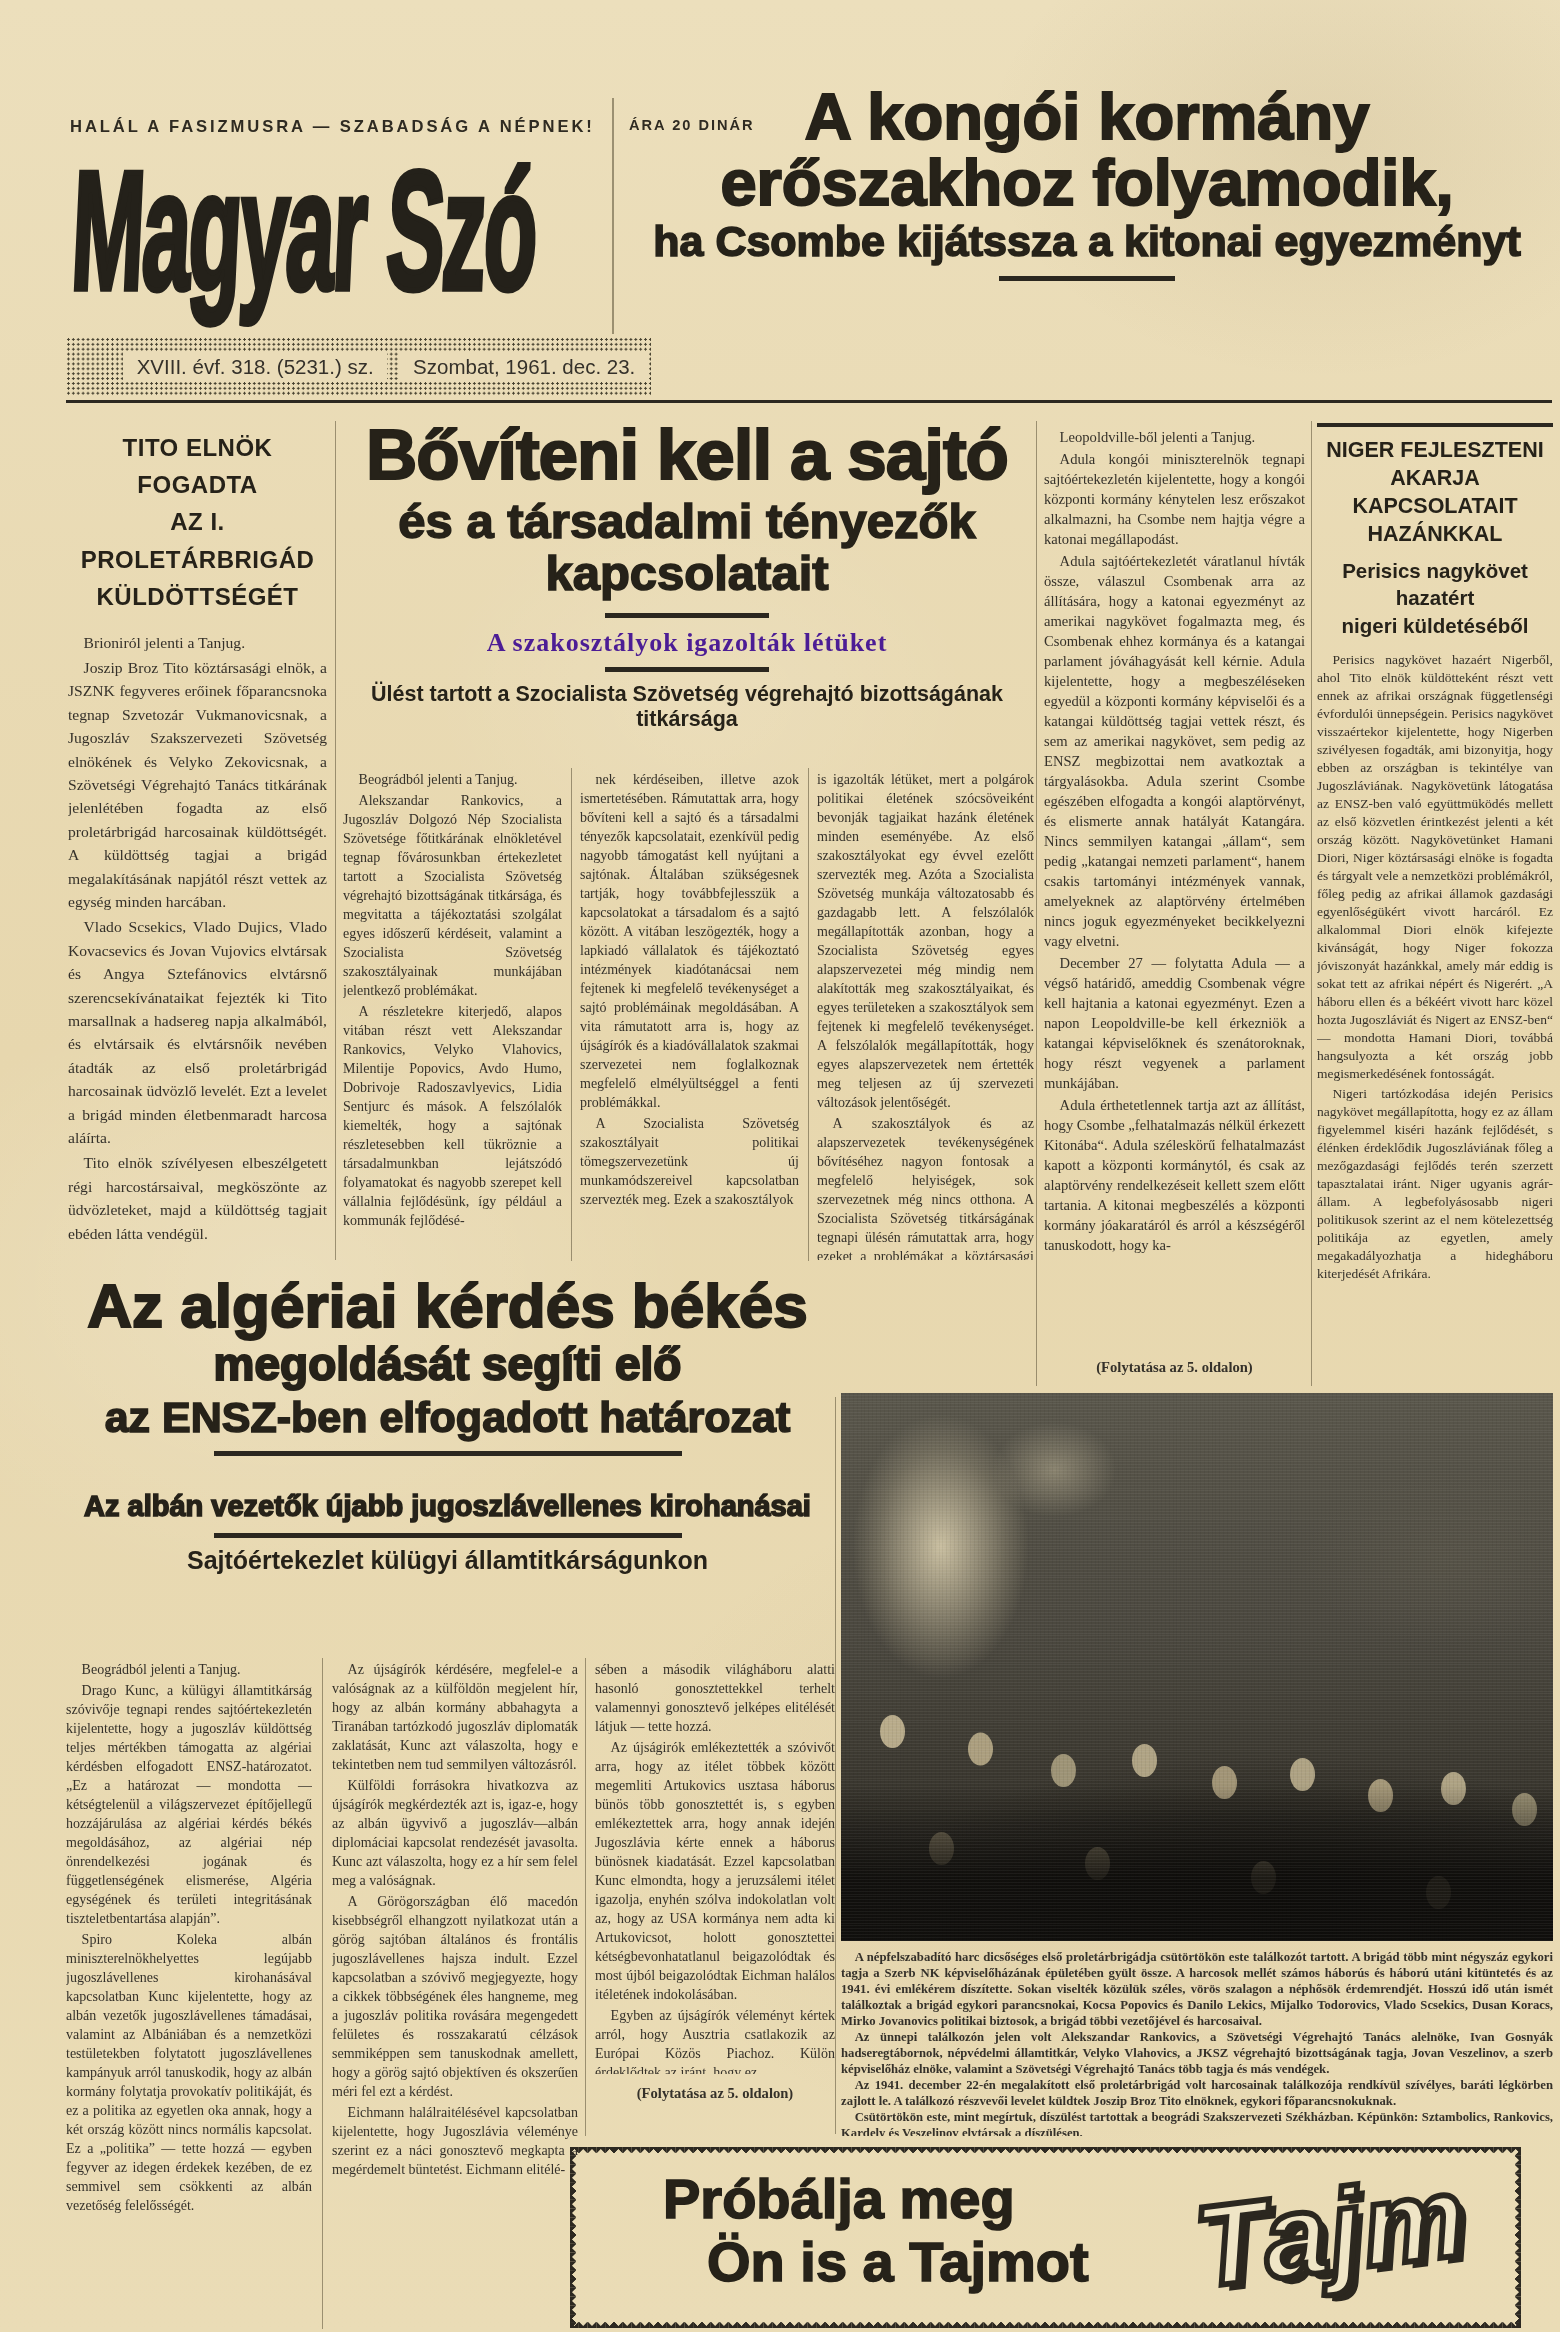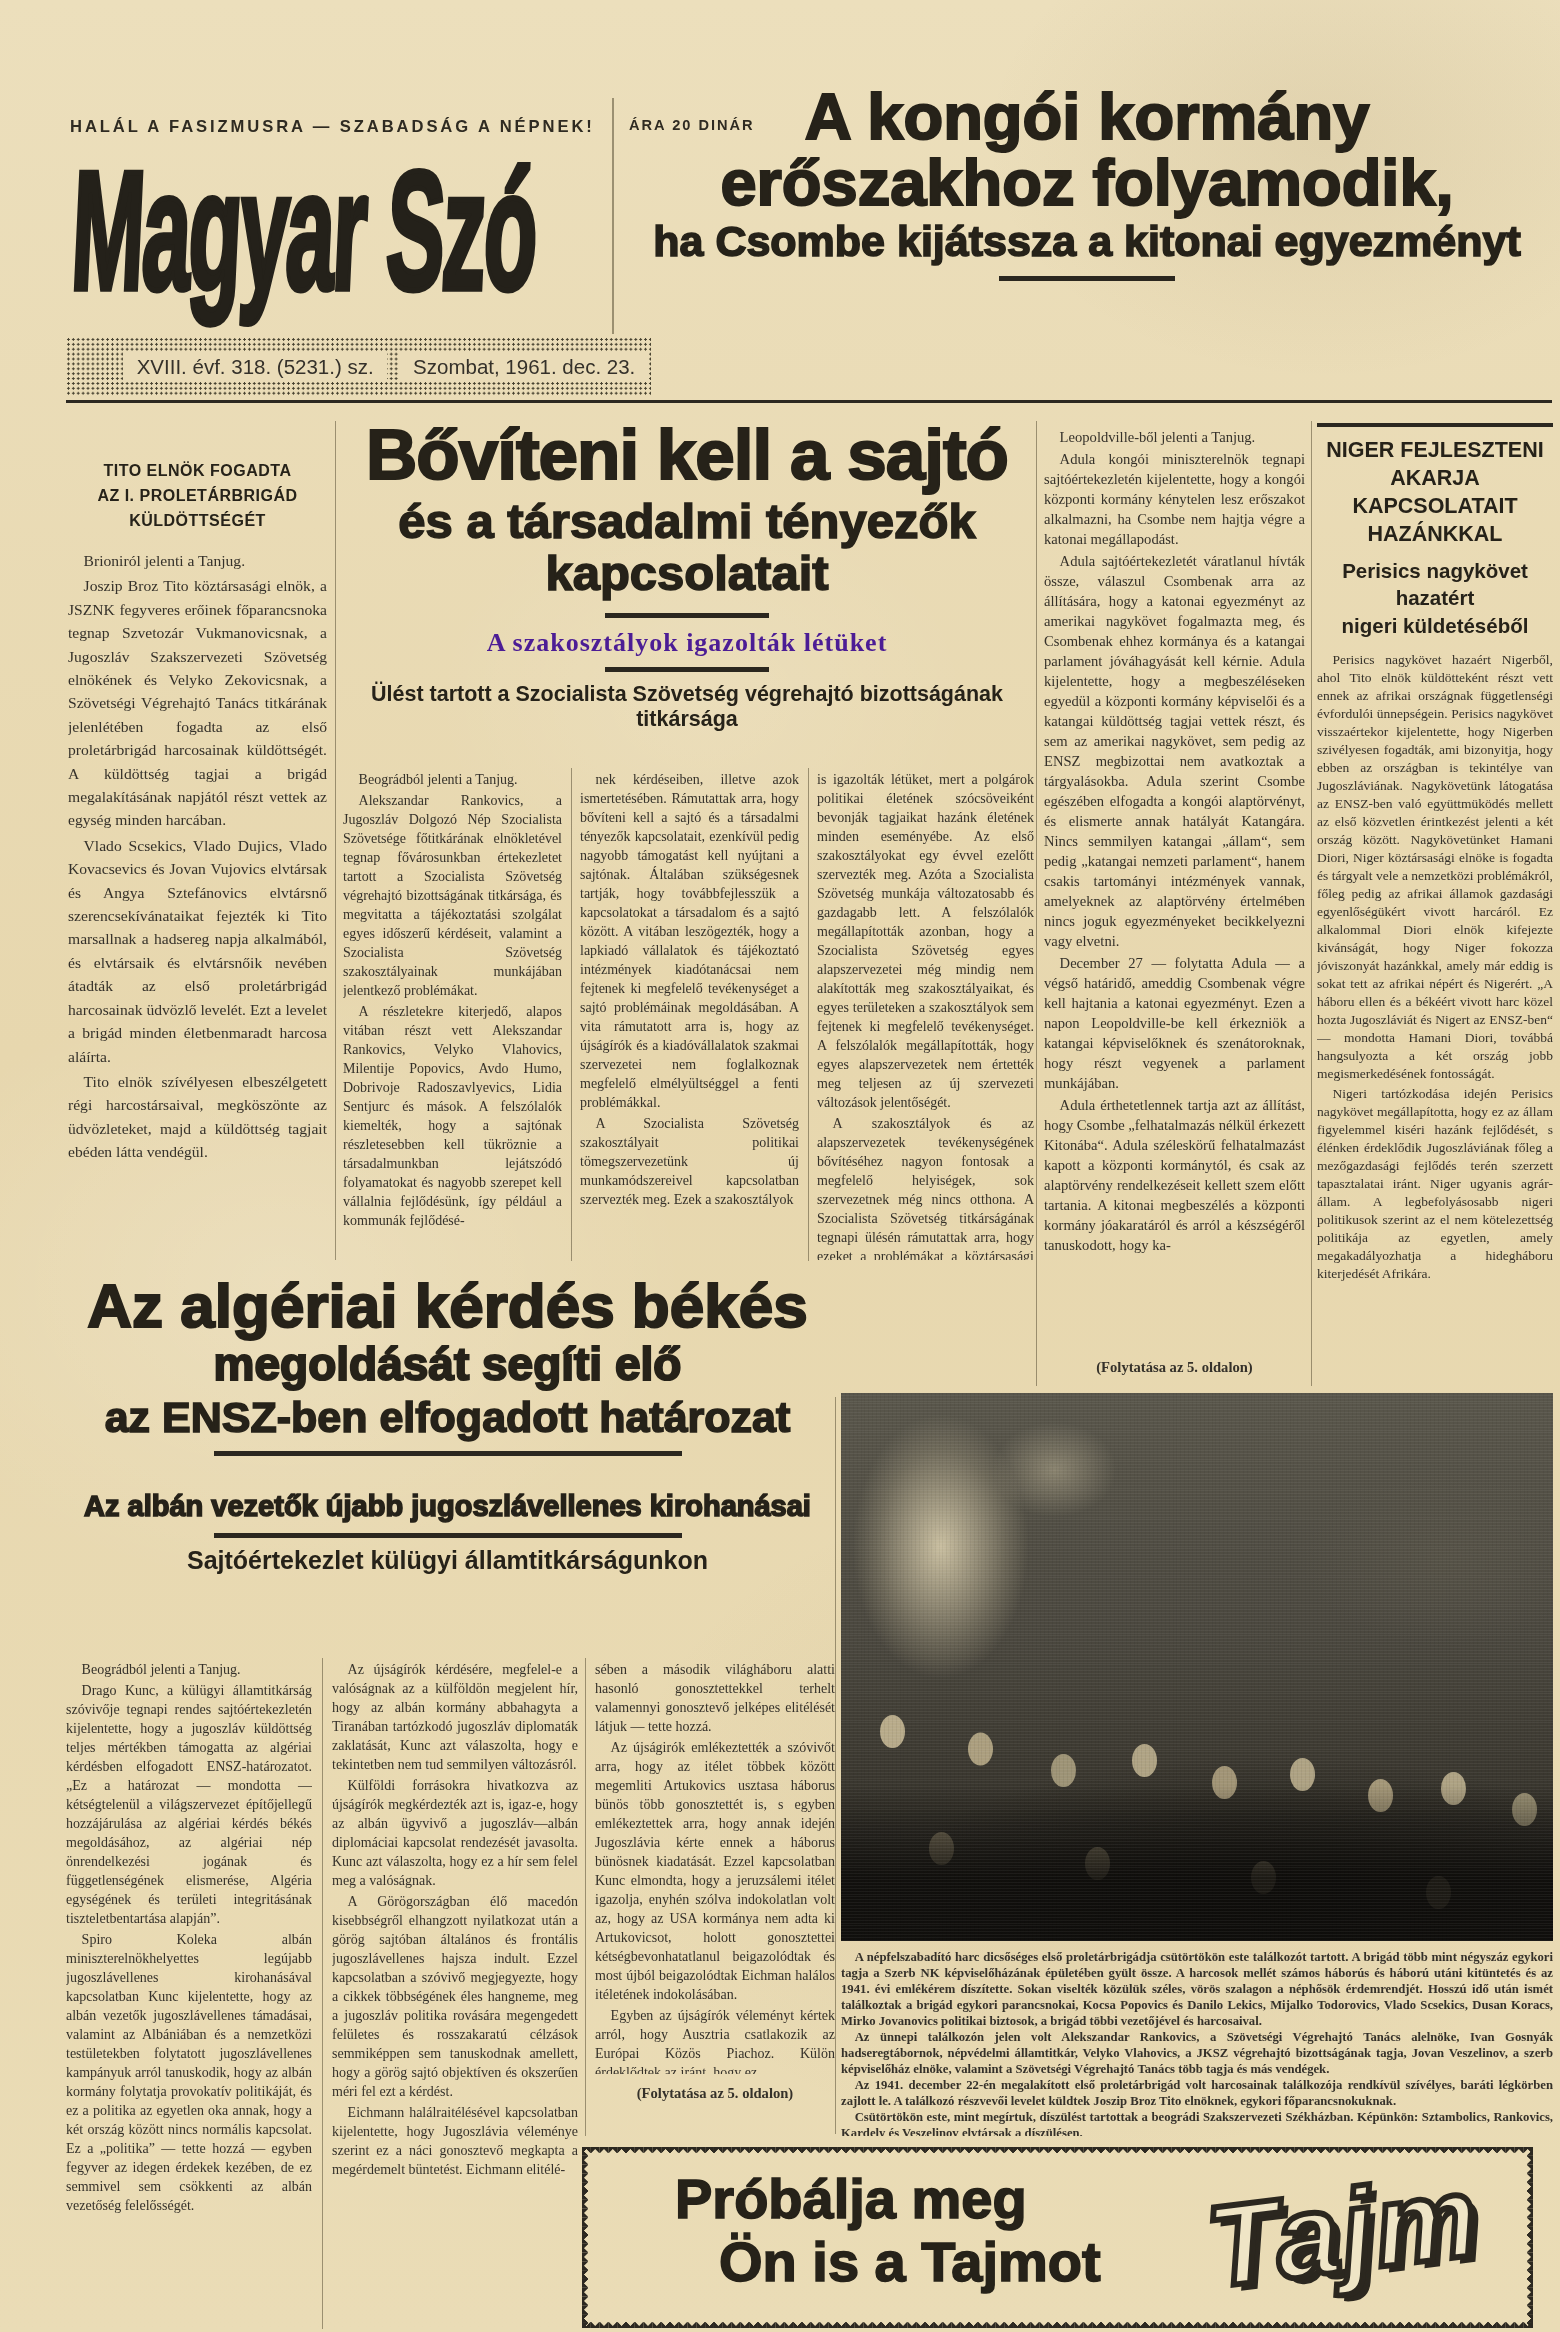--- a/index.html
+++ b/index.html
@@ -86,21 +86,21 @@
 </div>
 
 <div id="dateband" class="abs" style="left:66px;top:337px;width:585px;height:59px;">
   <span class="band-label" style="left:57px;top:13.7px;">XVIII. évf. 318. (5231.) sz.</span>
   <span class="band-label" style="right:2px;top:13.7px;">Szombat, 1961. dec. 23.</span>
 </div>
 
 <div class="hrule" style="left:66px;top:400px;width:1486px;height:2.9px;"></div>
 
 <div class="abs" style="left:68px;top:429px;width:259px;height:831px;overflow:hidden;">
-  <div class="center headline-sm" style="font-size:16px;line-height:1.55;letter-spacing:0.5px;margin-bottom:15.6px;margin-top:30px;">
+  <div class="center headline-sm" style="font-size:24px;line-height:1.55;letter-spacing:0.5px;margin-bottom:15.6px;">
     <div>TITO ELNÖK FOGADTA</div>
     <div>AZ I. PROLETÁRBRIGÁD</div>
     <div>KÜLDÖTTSÉGÉT</div>
   </div>
   <div class="art" style="font-size:15.6px;line-height:23.4px;">
     <p>Brioniról jelenti a Tanjug.</p>
     <p>Joszip Broz Tito köztársasági elnök, a JSZNK fegyveres erőinek főparancsnoka tegnap Szvetozár Vukmanovicsnak, a Jugoszláv Szakszervezeti Szövetség elnökének és Velyko Zekovicsnak, a Szövetségi Végrehajtó Tanács titkárának jelenlétében fogadta az első proletárbrigád harcosainak küldöttségét. A küldöttség tagjai a brigád megalakításának napjától részt vettek az egység minden harcában.</p>
     <p>Vlado Scsekics, Vlado Dujics, Vlado Kovacsevics és Jovan Vujovics elvtársak és Angya Sztefánovics elvtársnő szerencsekívánataikat fejezték ki Tito marsallnak a hadsereg napja alkalmából, és elvtársaik és elvtársnőik nevében átadták az első proletárbrigád harcosainak üdvözlő levelét. Ezt a levelet a brigád minden életbenmaradt harcosa aláírta.</p>
     <p>Tito elnök szívélyesen elbeszélgetett régi harcostársaival, megköszönte az üdvözleteket, majd a küldöttség tagjait ebéden látta vendégül.</p>
   </div>
@@ -199,21 +199,21 @@
   <div class="suits"></div>
   <div class="grain"></div>
 </div>
 <div class="abs cap" style="left:841px;top:1949px;width:712px;height:187px;overflow:hidden;">
   <p>A népfelszabadító harc dicsőséges első proletárbrigádja csütörtökön este találkozót tartott. A brigád több mint négyszáz egykori tagja a Szerb NK képviselőházának épületében gyült össze. A harcosok mellét számos háborús és háború utáni kitüntetés és az 1941. évi emlékérem díszítette. Sokan viselték közülük széles, vörös szalagon a néphősök érdemrendjét. Hosszú idő után ismét találkoztak a brigád egykori parancsnokai, Kocsa Popovics és Danilo Lekics, Mijalko Todorovics, Vlado Scsekics, Dusan Koracs, Mirko Jovanovics politikai biztosok, a brigád többi vezetőjével és harcosaival.</p>
   <p>Az ünnepi találkozón jelen volt Alekszandar Rankovics, a Szövetségi Végrehajtó Tanács alelnöke, Ivan Gosnyák hadseregtábornok, népvédelmi államtitkár, Velyko Vlahovics, a JKSZ végrehajtó bizottságának tagja, Jovan Veszelinov, a szerb képviselőház elnöke, valamint a Szövetségi Végrehajtó Tanács több tagja és más vendégek.</p>
   <p>Az 1941. december 22-én megalakított első proletárbrigád volt harcosainak találkozója rendkívül szívélyes, baráti légkörben zajlott le. A találkozó részvevői levelet küldtek Joszip Broz Tito elnöknek, egykori főparancsnokuknak.</p>
   <p>Csütörtökön este, mint megírtuk, díszülést tartottak a beográdi Szakszervezeti Székházban. Képünkön: Sztambolics, Rankovics, Kardely és Veszelinov elvtársak a díszülésen.</p>
 </div>
 
-<div class="abs" style="left:582px;top:2147px;width:951px;height:181px;">
+<div class="abs" style="left:570px;top:2147px;width:951px;height:181px;">
   <div class="zz-top"></div>
   <div class="zz-bot"></div>
   <div class="zz-left"></div>
   <div class="zz-right"></div>
   <div class="abs" style="left:93px;top:23.4px;">
     <div class="lead-l fat" style="font-size:56px;">Próbálja meg</div>
     <div class="lead-l fat" style="font-size:56px;margin-left:44px;margin-top:5.9px;">Ön is a Tajmot</div>
   </div>
   <div id="ad-logo" class="abs" style="right:54px;top:17.6px;">Tajm</div>
 </div>

